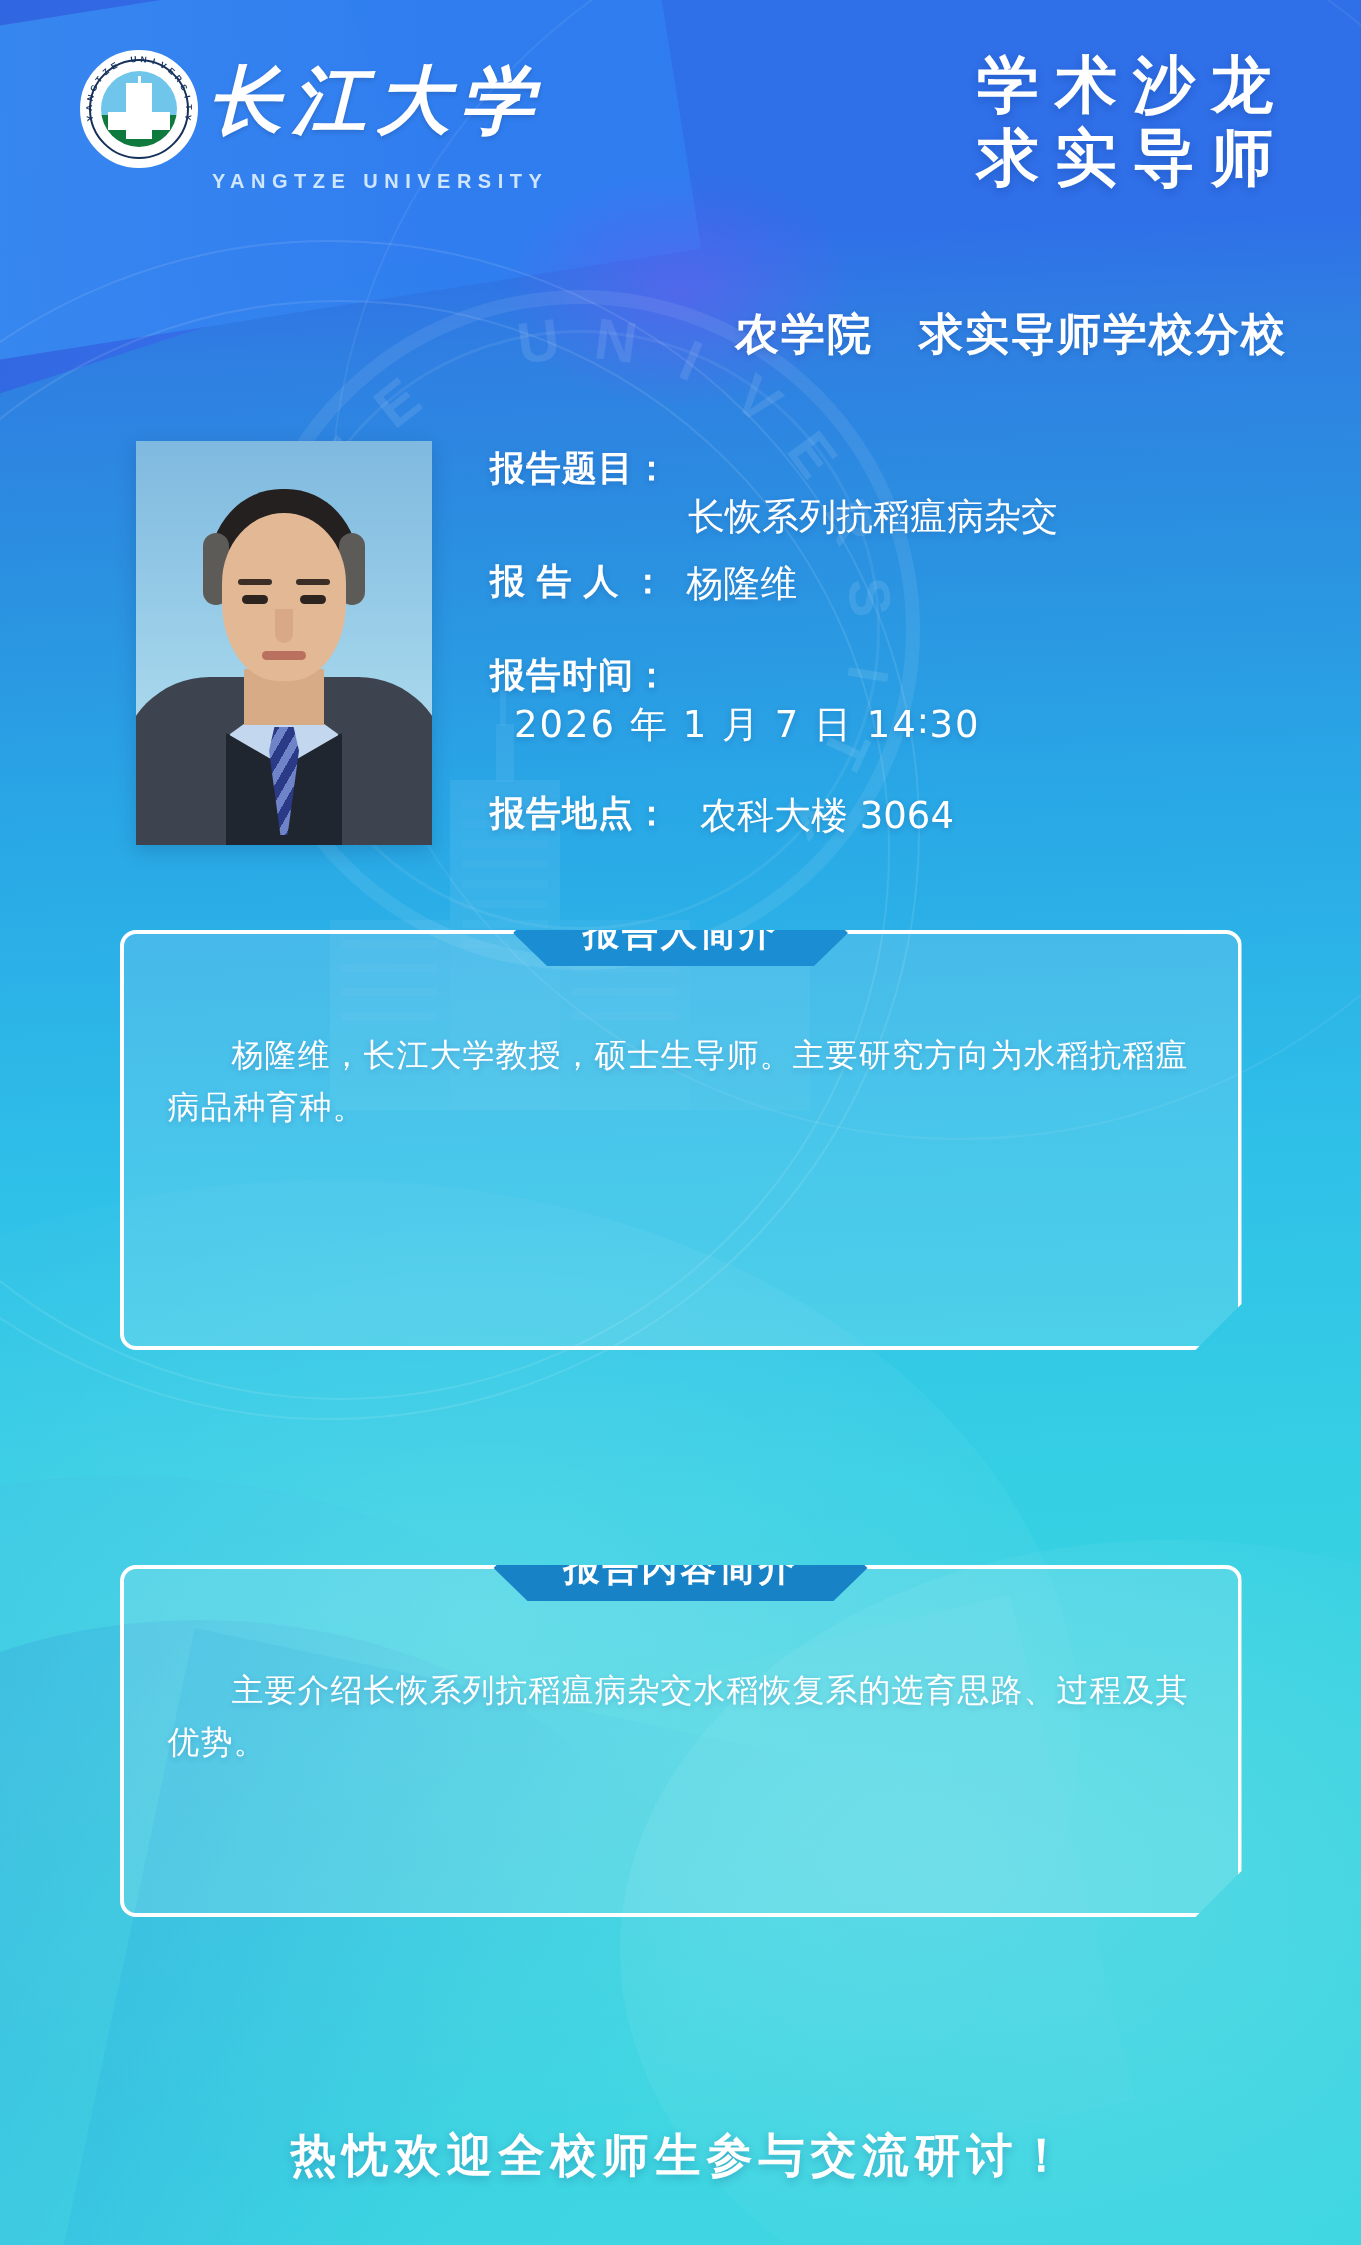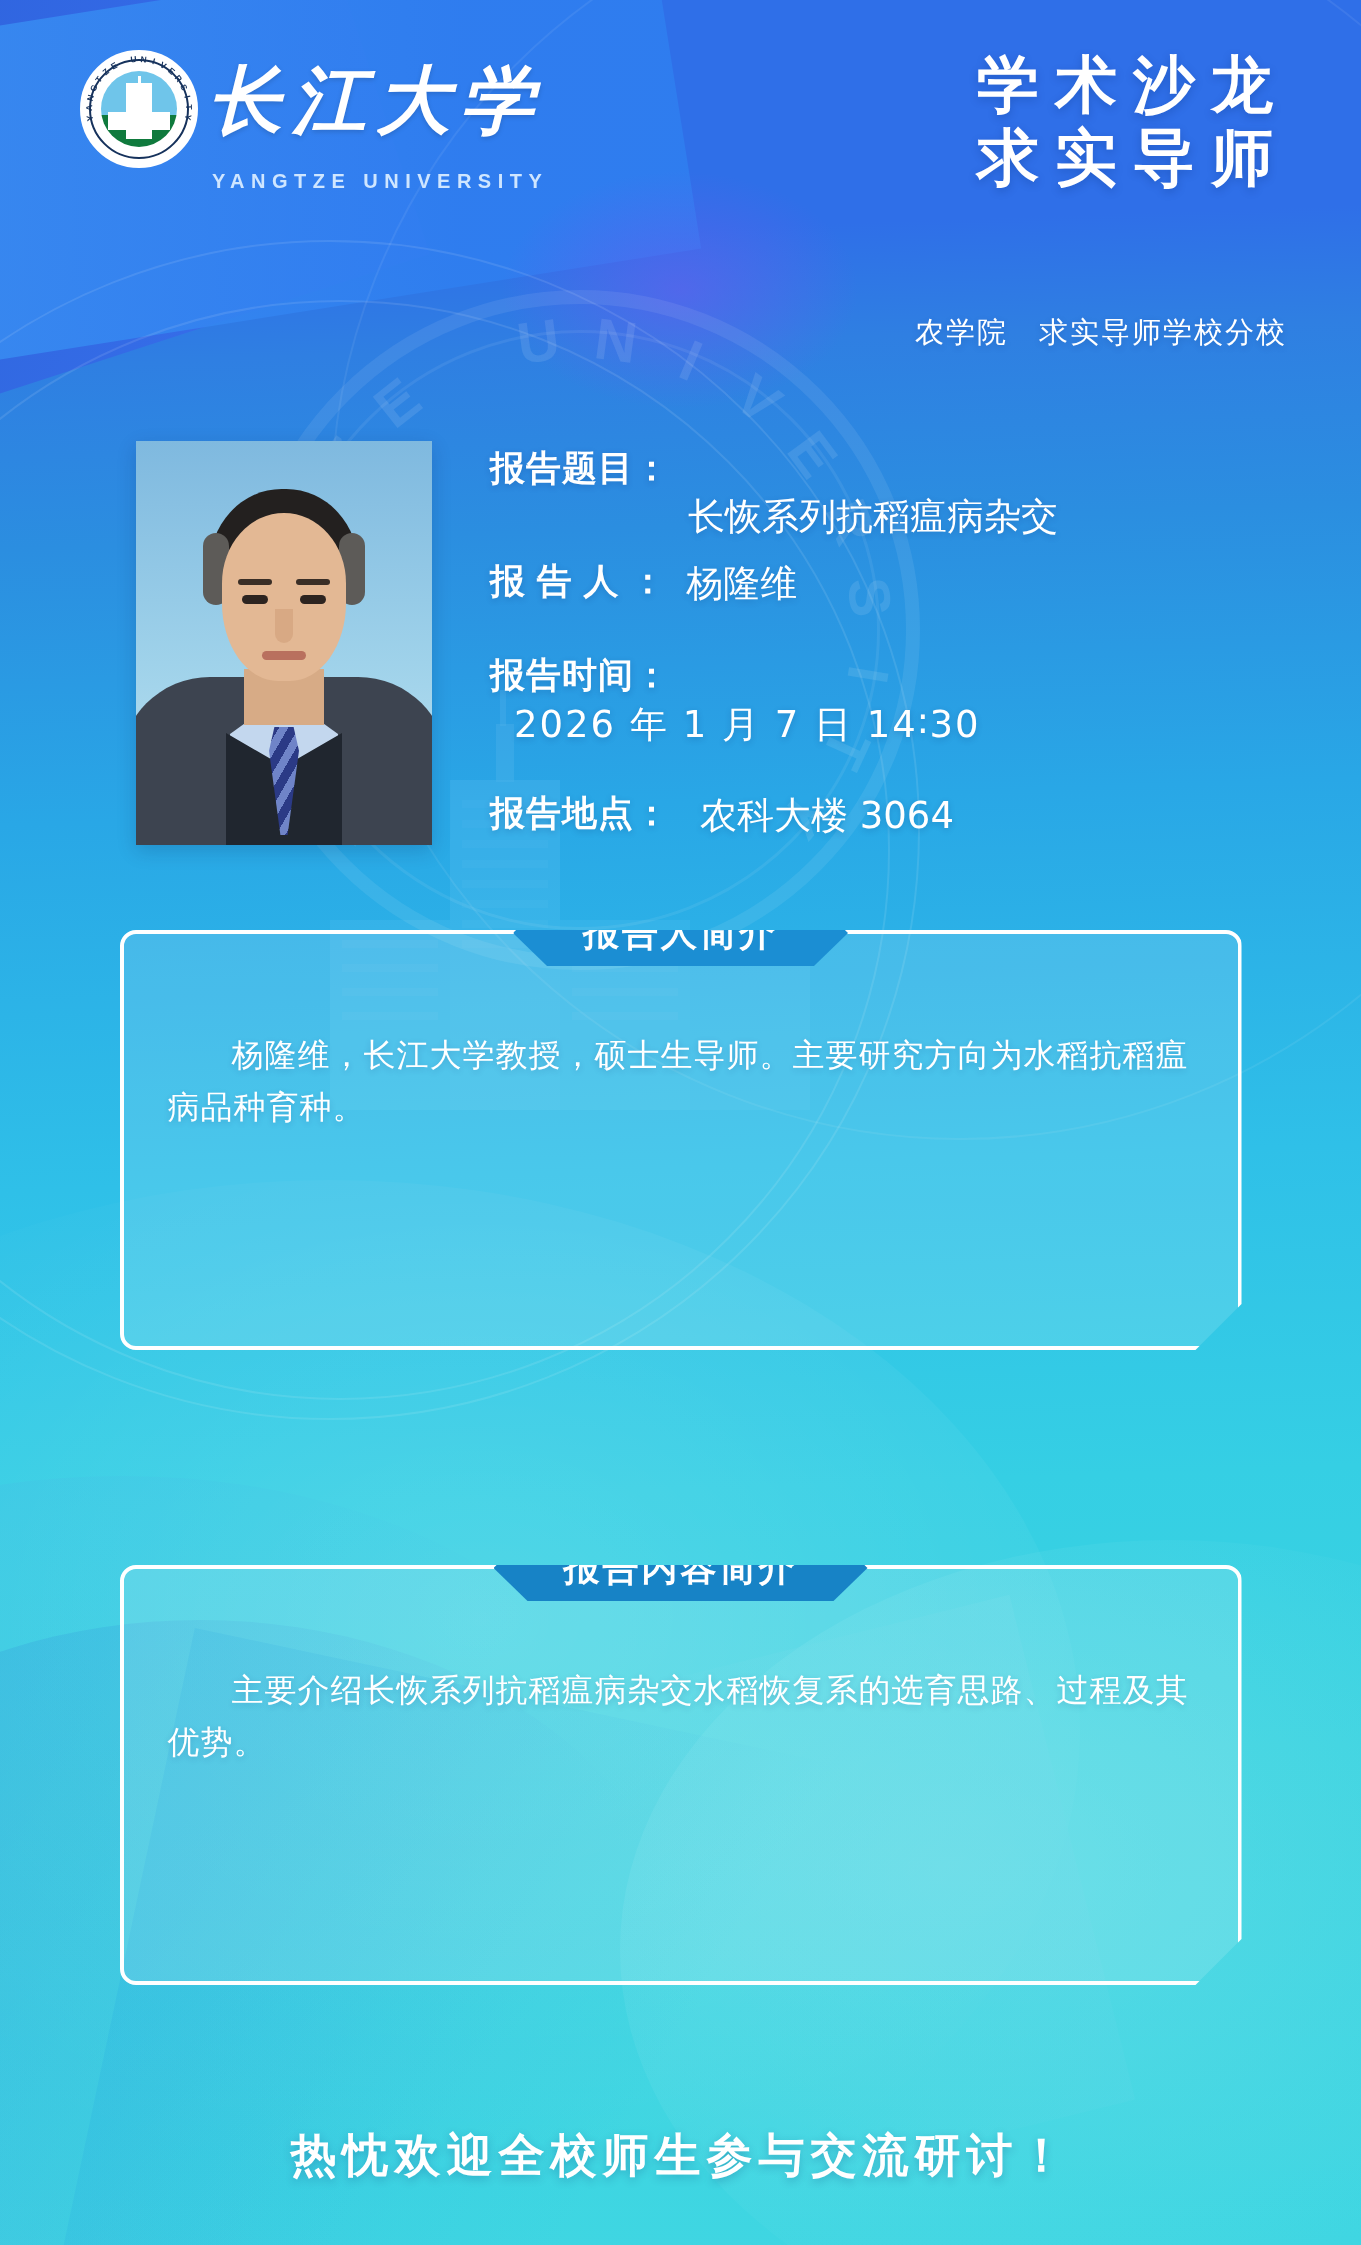--- a/index.html
+++ b/index.html
@@ -166,24 +166,23 @@
     position:absolute; right:72px; top:48px;
     text-align:right; color:#ffffff;
     font-family:"DejaVu Serif","Liberation Serif",serif;
     font-weight:700;
     text-shadow:0 3px 8px rgba(0,40,110,.25);
   }
   .cal-line{ font-size:62px; letter-spacing:16px; line-height:1.18; white-space:nowrap; }
 
   .subtitle{
     position:absolute; right:74px; top:305px;
-    color:#ffffff; font-size:29px; font-weight:400; letter-spacing:2px;
+    color:#ffffff; font-size:44px; font-weight:700; letter-spacing:2px;
     white-space:nowrap;
     text-shadow:0 2px 6px rgba(0,40,110,.22);
-    margin-top:8px;
   }
 
   
   .photo{
     position:absolute; left:136px; top:441px; width:296px; height:404px;
     background:linear-gradient(#7fb9df 0%, #9fd2ea 55%, #bfe3f2 100%);
     overflow:hidden;
     box-shadow:0 6px 18px rgba(0,30,80,.18);
   }
   .ph-hair{
@@ -260,21 +259,21 @@
   .card{
     position:relative;
     margin:0 auto;
     width:1122px;
     border:4px solid #ffffff;
     border-radius:16px;
     clip-path:polygon(0 0, 100% 0, 100% calc(100% - 46px), calc(100% - 46px) 100%, 0 100%);
     background:rgba(255,255,255,.13);
   }
   .sec1 .card{ height:420px; }
-  .sec2 .card{ height:420px; }
+  .sec2 .card{ height:352px; }
 
   .card-inner{ padding:96px 44px 0 44px; }
 
   .body-text{
     color:#ffffff;
     font-size:32px;
     line-height:1.62;
     letter-spacing:1px;
     text-indent:2em;
     font-weight:400;

